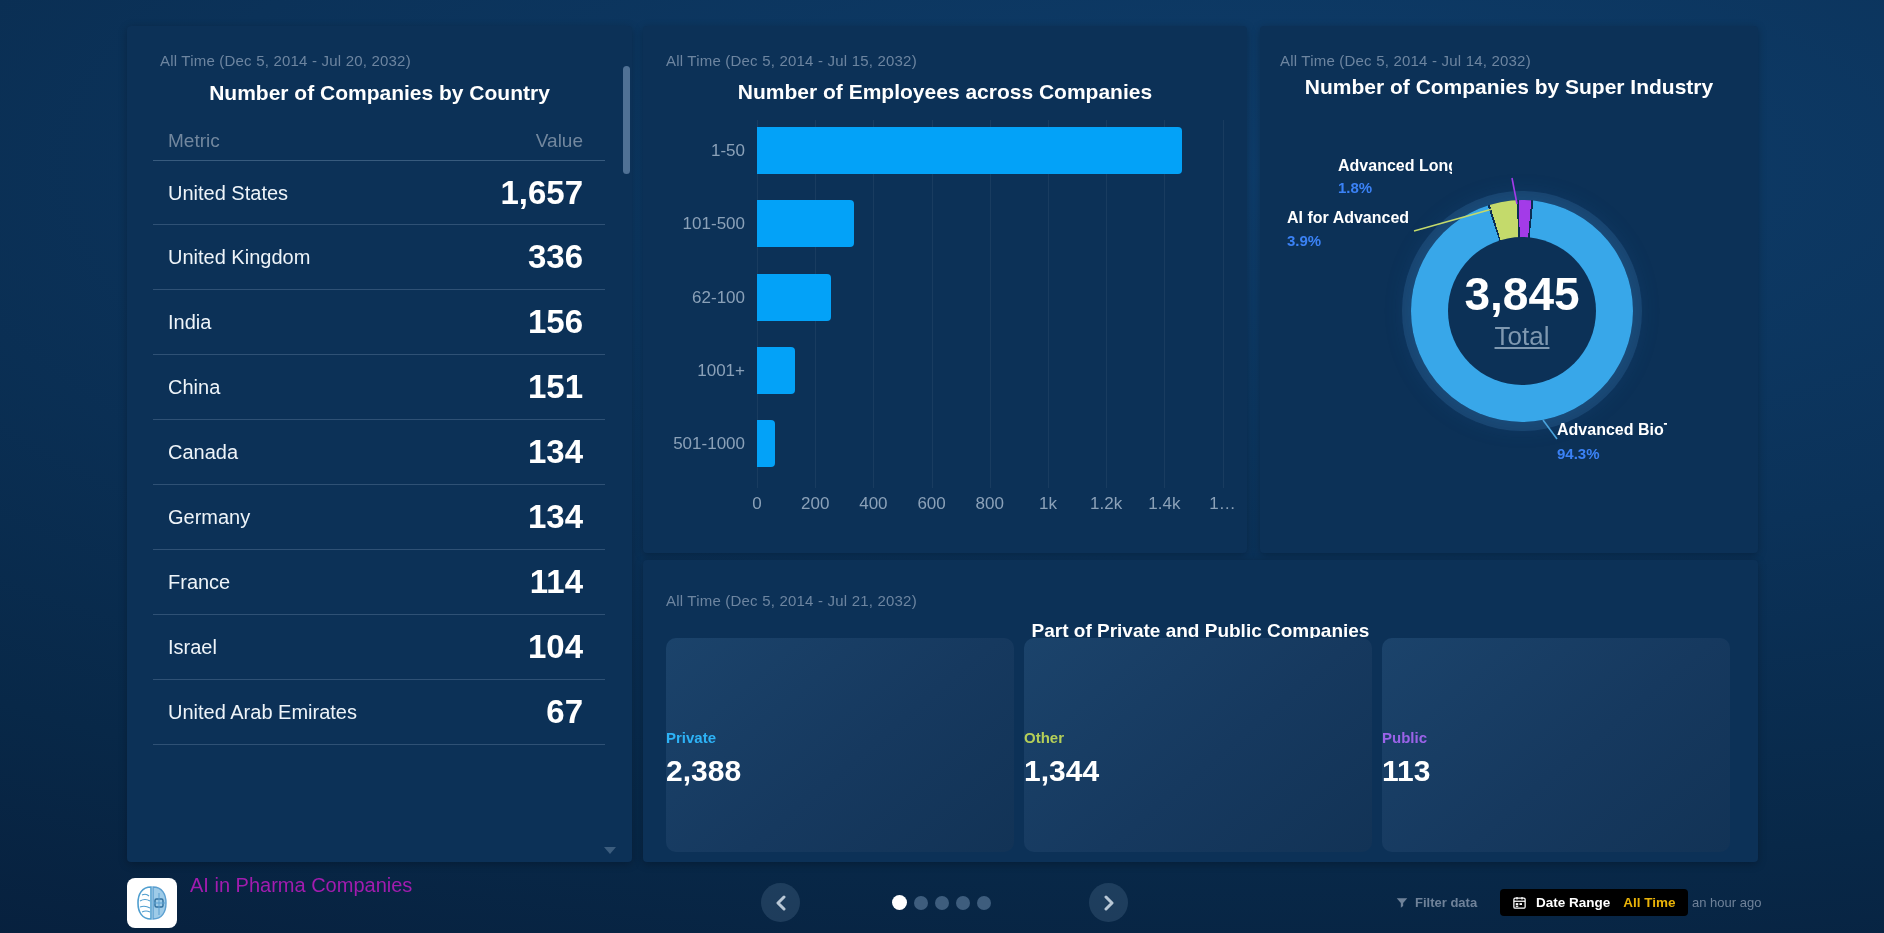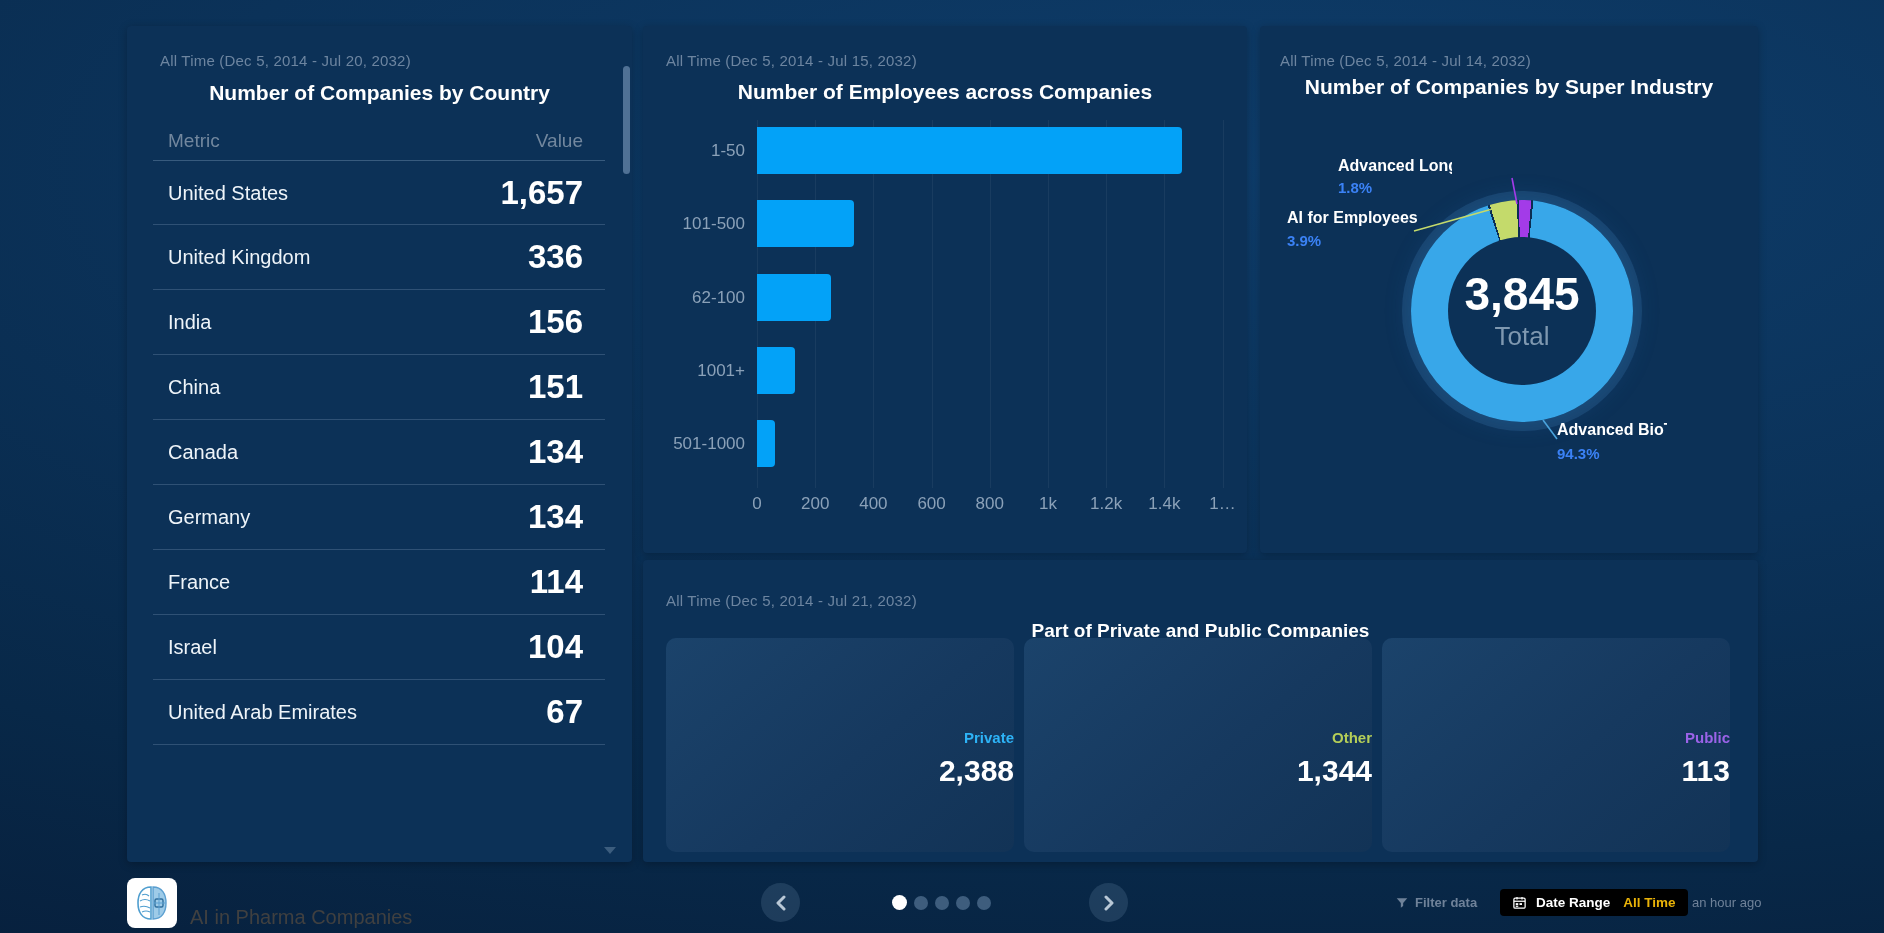--- a/index.html
+++ b/index.html
@@ -43,46 +43,46 @@
   .tick-label { position:absolute; top:468px; width:60px; margin-left:-30px; text-align:center; font-size:17px; color:#8ba1b8; }
 
   
   #panel-industry .date-range { left:20px; top:26px; }
   #panel-industry .panel-title { top:49px; }
   #donut { position:absolute; left:151px; top:174px; width:222px; height:222px; border-radius:50%;
            box-shadow:0 0 0 9px rgba(84,160,222,0.16), 0 0 26px rgba(40,120,200,0.25); }
   #donut-hole { position:absolute; left:37px; top:37px; width:148px; height:148px; border-radius:50%; background:#0c3157;
                 display:flex; flex-direction:column; align-items:center; justify-content:center; }
   #donut-total-value { font-size:46px; font-weight:bold; color:#fff; line-height:1.05; }
-  #donut-total-label { font-size:26px; color:#7f98b0; margin-top:2px; }
+  #donut-total-label { font-size:26px; color:#7f98b0; margin-top:2px;text-decoration:underline; }
   .slice-label { position:absolute; font-size:16px; font-weight:bold; color:#fff; white-space:nowrap; overflow:hidden; }
   .slice-pct { position:absolute; font-size:15px; font-weight:600; color:#3b82f6; }
   #lbl-advlong { left:78px; top:131px; width:114px; }
   #pct-advlong { left:78px; top:153px; }
   #lbl-ailong  { left:27px; top:183px; }
   #pct-ailong  { left:27px; top:206px; }
   #lbl-advbio  { left:297px; top:395px; width:110px; }
   #pct-advbio  { left:297px; top:419px; }
   #leader-lines { position:absolute; left:0; top:0; pointer-events:none; }
 
   
   #panel-ownership .date-range { left:23px; top:32px; }
   #panel-ownership .panel-title { top:60px; font-size:19px; }
   #own-cards { position:absolute; left:23px; top:78px; width:1074px; height:214px; display:flex; gap:10px; }
   .own-card { width:348px; height:214px; border-radius:10px;
               background:linear-gradient(140deg, #1b436b 0%, #16395f 55%, #123356 100%);
-              display:flex; flex-direction:column; align-items:flex-end; justify-content:center; }
+              display:flex; flex-direction:column; align-items:flex-start; justify-content:center; }
   .own-label { font-size:15px; font-weight:bold; margin-top:26px; }
   .own-value { font-size:30px; font-weight:bold; color:#fff; margin-top:8px; }
 
   
   #bottom-bar { position:absolute; left:0; top:862px; width:100%; height:71px; }
   #app-logo { position:absolute; left:127px; top:16px; width:50px; height:50px; background:#fff; border-radius:8px;
               display:flex; align-items:center; justify-content:center; }
-  #app-title { position:absolute; left:190px; top:44px; font-size:20px; color:#404040; }
+  #app-title { position:absolute; left:190px; top:12px; font-size:20px; color:#a21caf; }
   .nav-btn { position:absolute; top:21px; width:39px; height:39px; border-radius:50%; background:rgba(173,203,231,0.14);
              display:flex; align-items:center; justify-content:center; cursor:pointer; border:none; }
   #prev-btn { left:761px; } #next-btn { left:1089px; }
   #carousel-dots { position:absolute; left:892px; top:33px; display:flex; gap:7px; align-items:center; }
   .dot { width:14px; height:14px; border-radius:50%; background:#3e5d7d; }
   .dot.active { width:15px; height:15px; background:#fff; }
   #filter-control { position:absolute; left:1395px; top:33px; display:flex; align-items:center; gap:6px;
                     font-size:13px; color:#6f8299; font-weight:600; cursor:pointer; }
   #date-range-badge { position:absolute; left:1500px; top:27px; height:27px; background:#000; border-radius:4px;
                       display:flex; align-items:center; padding:0 12px; gap:9px; cursor:pointer; }
@@ -199,21 +199,21 @@
   </div>
 
   <svg id="leader-lines" width="498" height="527">
     <line x1="154" y1="205" x2="243" y2="180" stroke="#c4da6b" stroke-width="1.6"></line>
     <line x1="252" y1="152" x2="257" y2="178" stroke="#a33be8" stroke-width="1.6"></line>
     <line x1="283" y1="394" x2="297" y2="413" stroke="#4aa3dc" stroke-width="1.6"></line>
   </svg>
 
   <div class="slice-label" id="lbl-advlong">Advanced Longevity</div>
   <div class="slice-pct" id="pct-advlong">1.8%</div>
-  <div class="slice-label" id="lbl-ailong">AI for Employees</div>
+  <div class="slice-label" id="lbl-ailong">AI for Advanced</div>
   <div class="slice-pct" id="pct-ailong">3.9%</div>
   <div class="slice-label" id="lbl-advbio">Advanced BioTech</div>
   <div class="slice-pct" id="pct-advbio">94.3%</div>
 </div>
 
 <div class="panel" id="panel-ownership">
   <div class="date-range">All Time (Dec 5, 2014 - Jul 21, 2032)</div>
   <div class="panel-title">Part of Private and Public Companies</div>
   <div id="own-cards">
       <div class="own-card">

